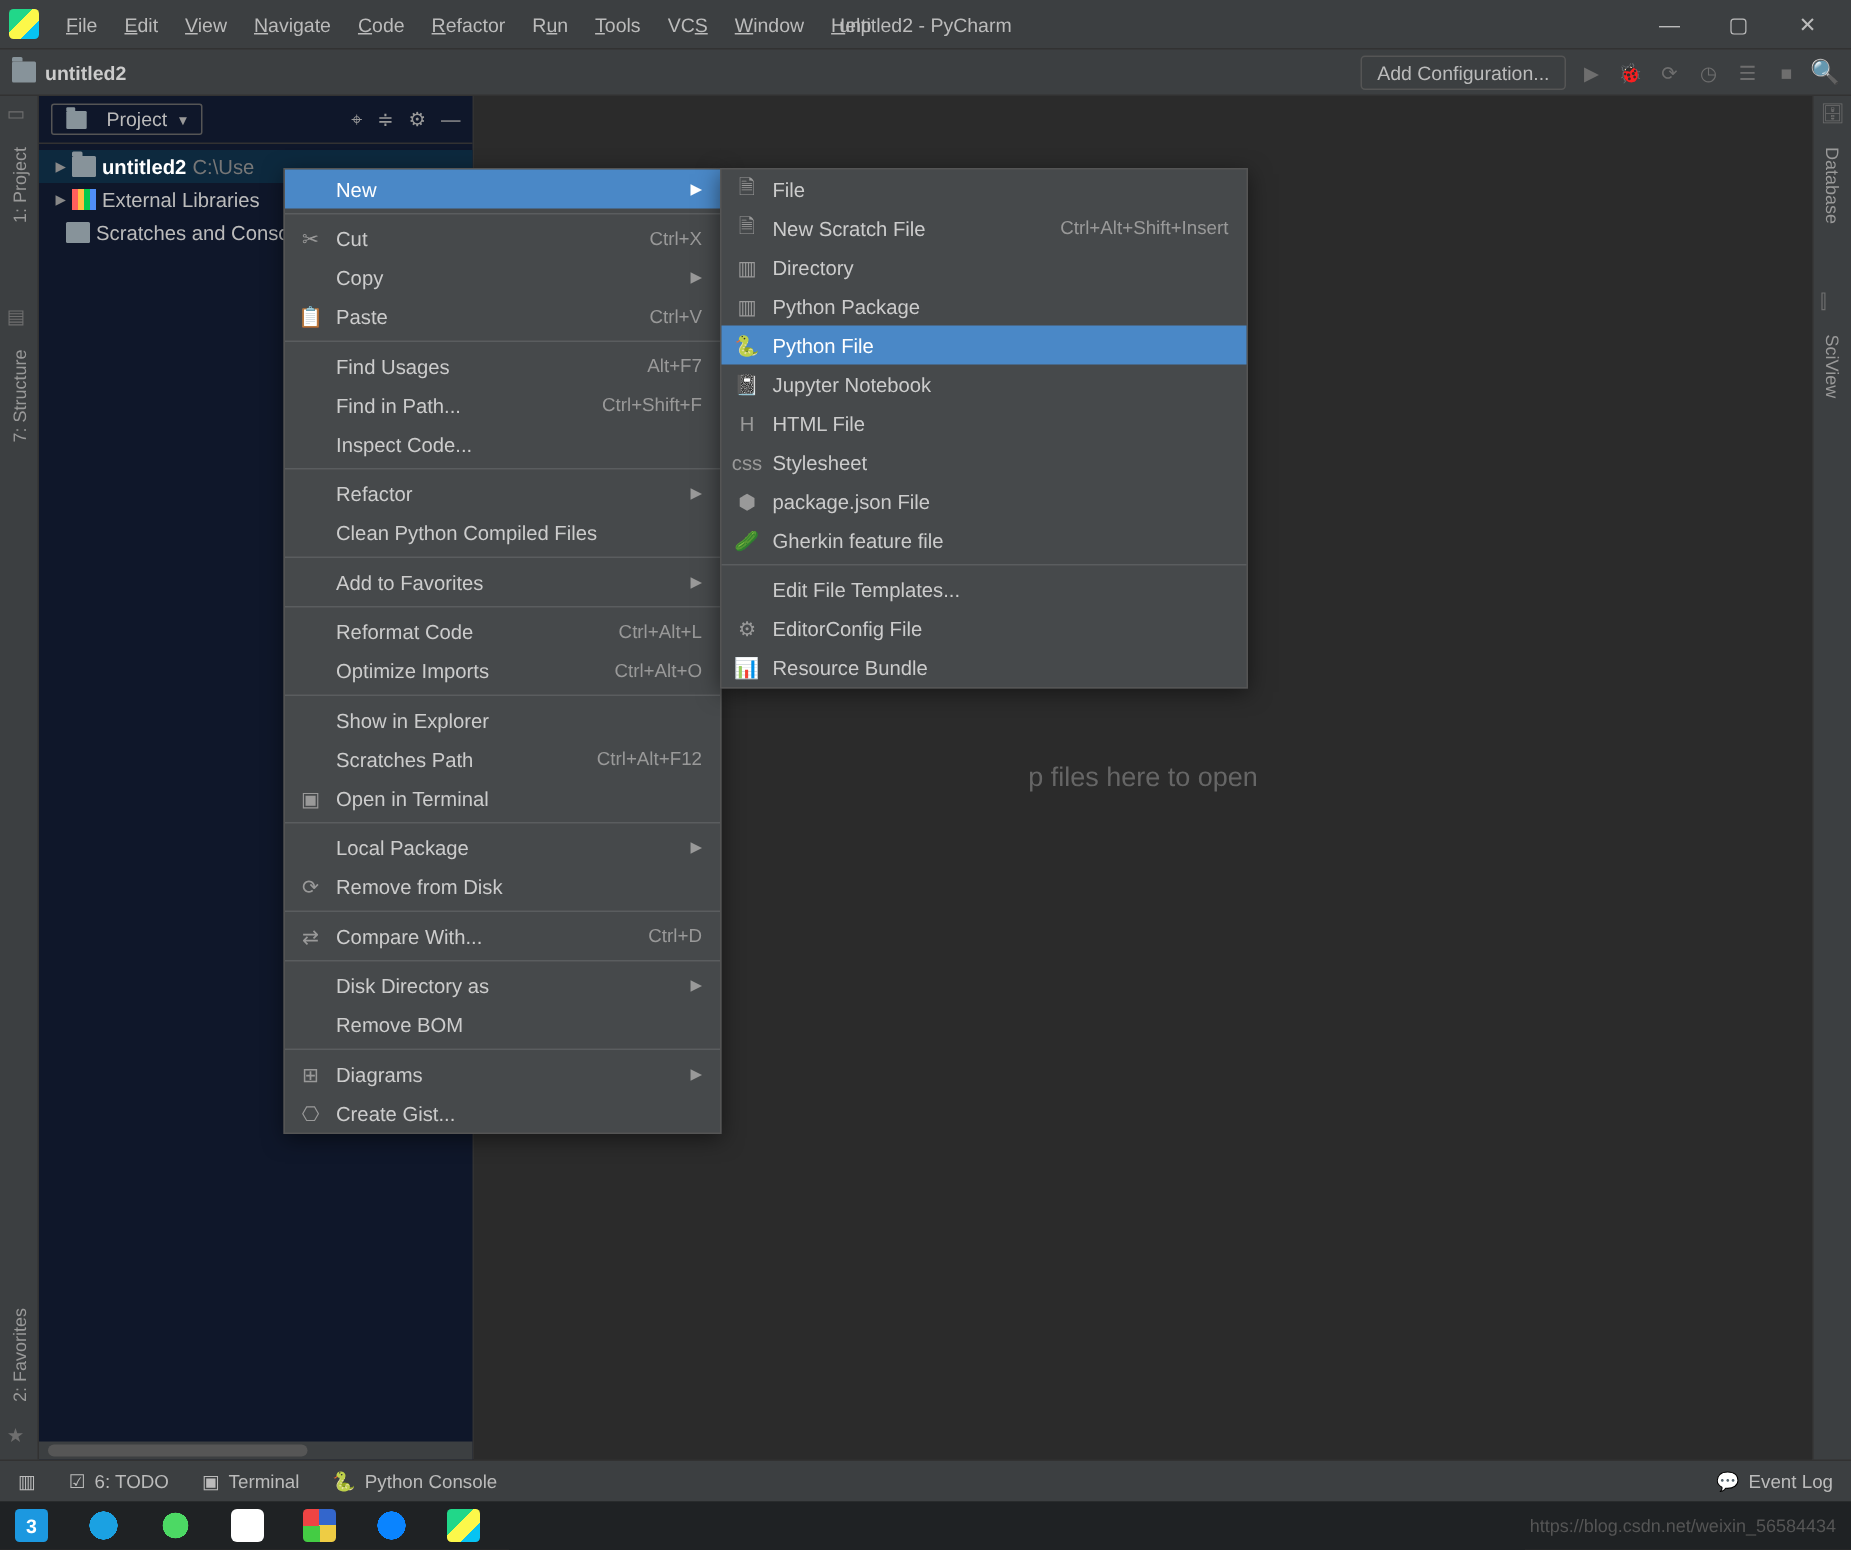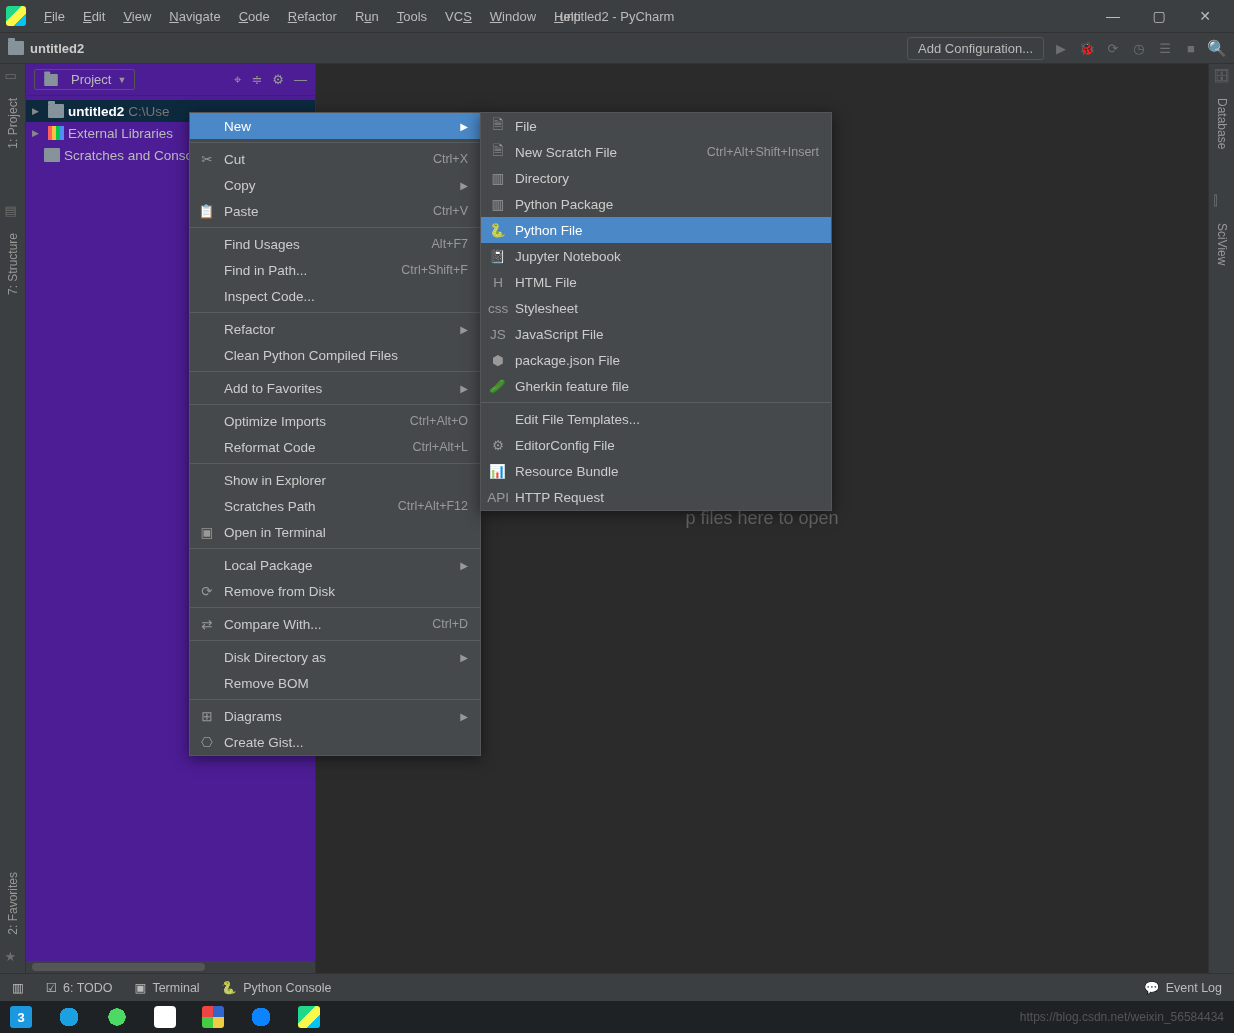--- a/index.html
+++ b/index.html
@@ -19,21 +19,21 @@
   .crumb { font-weight:bold; color:#ccc; }
   .nav-right { margin-left:auto; display:flex; align-items:center; gap:8px;text-align:right; }
   .addconfig { background:#3c3f41; border:1px solid #555; color:#bbb; padding:3px 10px; border-radius:3px; }
   .tool-icon { width:18px; height:18px; color:#6e6e6e; display:inline-flex; align-items:center; justify-content:center; }
 
   .body-row { display:flex; height: calc(100% - 32px - 32px - 28px - 32px); position:relative; }
   .left-gutter { width:26px; background:#3c3f41; border-right:1px solid #323232; display:flex; flex-direction:column; align-items:center; padding-top:4px; gap:10px; }
   .gutter-label { writing-mode: vertical-rl; transform: rotate(180deg); font-size:12px; color:#999; padding:4px 0; }
   .gutter-icon { width:16px; height:16px; color:#6e6e6e; }
   .right-gutter { width:26px; background:#3c3f41; border-left:1px solid #323232; display:flex; flex-direction:column; align-items:center; padding-top:4px; gap:10px; }
-  .project-panel { width:290px; background:#4c1d95; border-right:1px solid #323232; display:flex; flex-direction:column; }
+  .project-panel { width:290px; background:#0f172a; border-right:1px solid #323232; display:flex; flex-direction:column;text-align:right; }
   .panel-head { height:32px; display:flex; align-items:center; padding:0 8px; border-bottom:1px solid #323232; }
   .panel-head .proj-label { display:flex; align-items:center; gap:6px; border:1px solid #555; border-radius:2px; padding:2px 8px; }
   .panel-head .head-icons { margin-left:auto; display:flex; gap:10px; color:#999; }
   .tree { padding:4px 0; font-size:13.5px; }
   .tree-row { display:flex; align-items:center; height:22px; padding-left:6px; gap:4px; }
   .tree-row.sel { background:#0d293e; color:#fff; }
   .tree-row .arrow { width:12px; color:#888; font-size:9px; }
   .tree-row .fold { width:16px; height:14px; background:#87939a; border-radius:1px; position:relative; }
   .tree-row .fold::before{ content:""; position:absolute; top:-3px; left:0; width:7px; height:3px; background:#87939a; border-radius:1px 1px 0 0; }
   .tree-row .libs { display:inline-block; width:16px; height:14px; background: linear-gradient(to right,#ff605c 0 25%,#ffbd44 25% 50%,#00ca4e 50% 75%,#4f8ef7 75% 100%); }
@@ -252,27 +252,27 @@
     </div>
     <div class="sep"></div>
     <div class="row">
       <span class="ico"></span>
       <span class="lbl">Add to Favorites</span>
       <span class="arr">▶</span>
     </div>
     <div class="sep"></div>
     <div class="row">
       <span class="ico"></span>
+      <span class="lbl">Reformat Code</span>
+      <span class="sc">Ctrl+Alt+L</span>
+    </div>
+    <div class="row">
+      <span class="ico"></span>
       <span class="lbl">Optimize Imports</span>
       <span class="sc">Ctrl+Alt+O</span>
-    </div>
-    <div class="row">
-      <span class="ico"></span>
-      <span class="lbl">Reformat Code</span>
-      <span class="sc">Ctrl+Alt+L</span>
     </div>
     <div class="sep"></div>
     <div class="row">
       <span class="ico"></span>
       <span class="lbl">Show in Explorer</span>
     </div>
     <div class="row">
       <span class="ico"></span>
       <span class="lbl">Scratches Path</span>
       <span class="sc">Ctrl+Alt+F12</span>
@@ -347,41 +347,33 @@
     </div>
     <div class="row">
       <span class="ico">H</span>
       <span class="lbl">HTML File</span>
     </div>
     <div class="row">
       <span class="ico">css</span>
       <span class="lbl">Stylesheet</span>
     </div>
     <div class="row">
-      <span class="ico">JS</span>
-      <span class="lbl">JavaScript File</span>
-    </div>
-    <div class="row">
       <span class="ico">⬢</span>
       <span class="lbl">package.json File</span>
     </div>
     <div class="row">
       <span class="ico">🥒</span>
       <span class="lbl">Gherkin feature file</span>
     </div>
     <div class="sep"></div>
     <div class="row">
       <span class="ico"></span>
       <span class="lbl">Edit File Templates...</span>
     </div>
     <div class="row">
       <span class="ico">⚙</span>
       <span class="lbl">EditorConfig File</span>
     </div>
     <div class="row">
       <span class="ico">📊</span>
       <span class="lbl">Resource Bundle</span>
     </div>
-    <div class="row">
-      <span class="ico">API</span>
-      <span class="lbl">HTTP Request</span>
-    </div>
   </div>
 
 </body></html>

